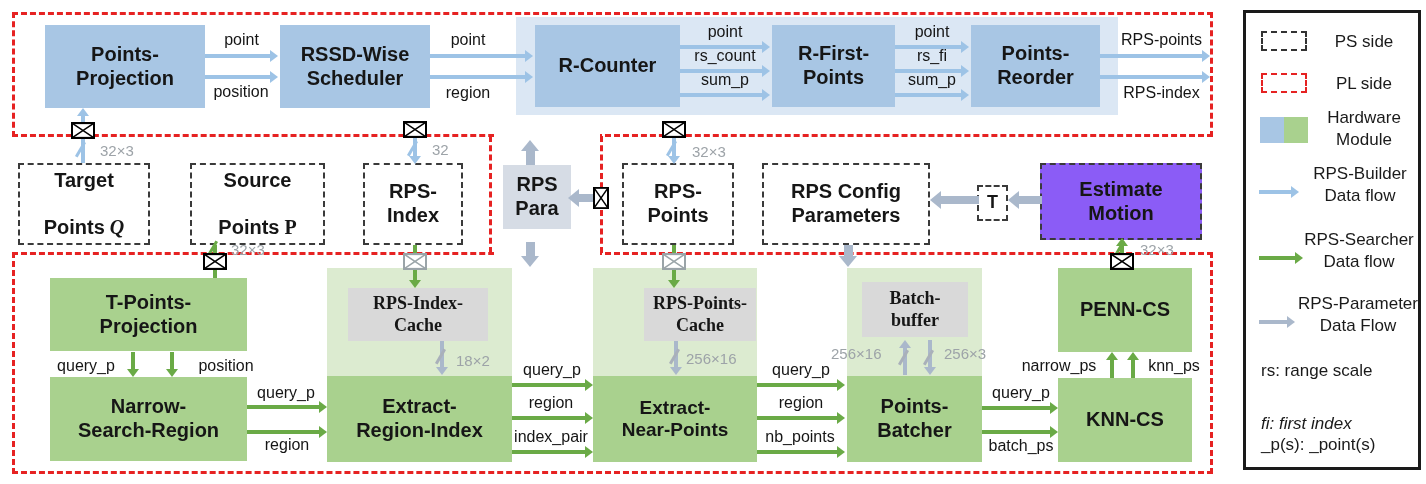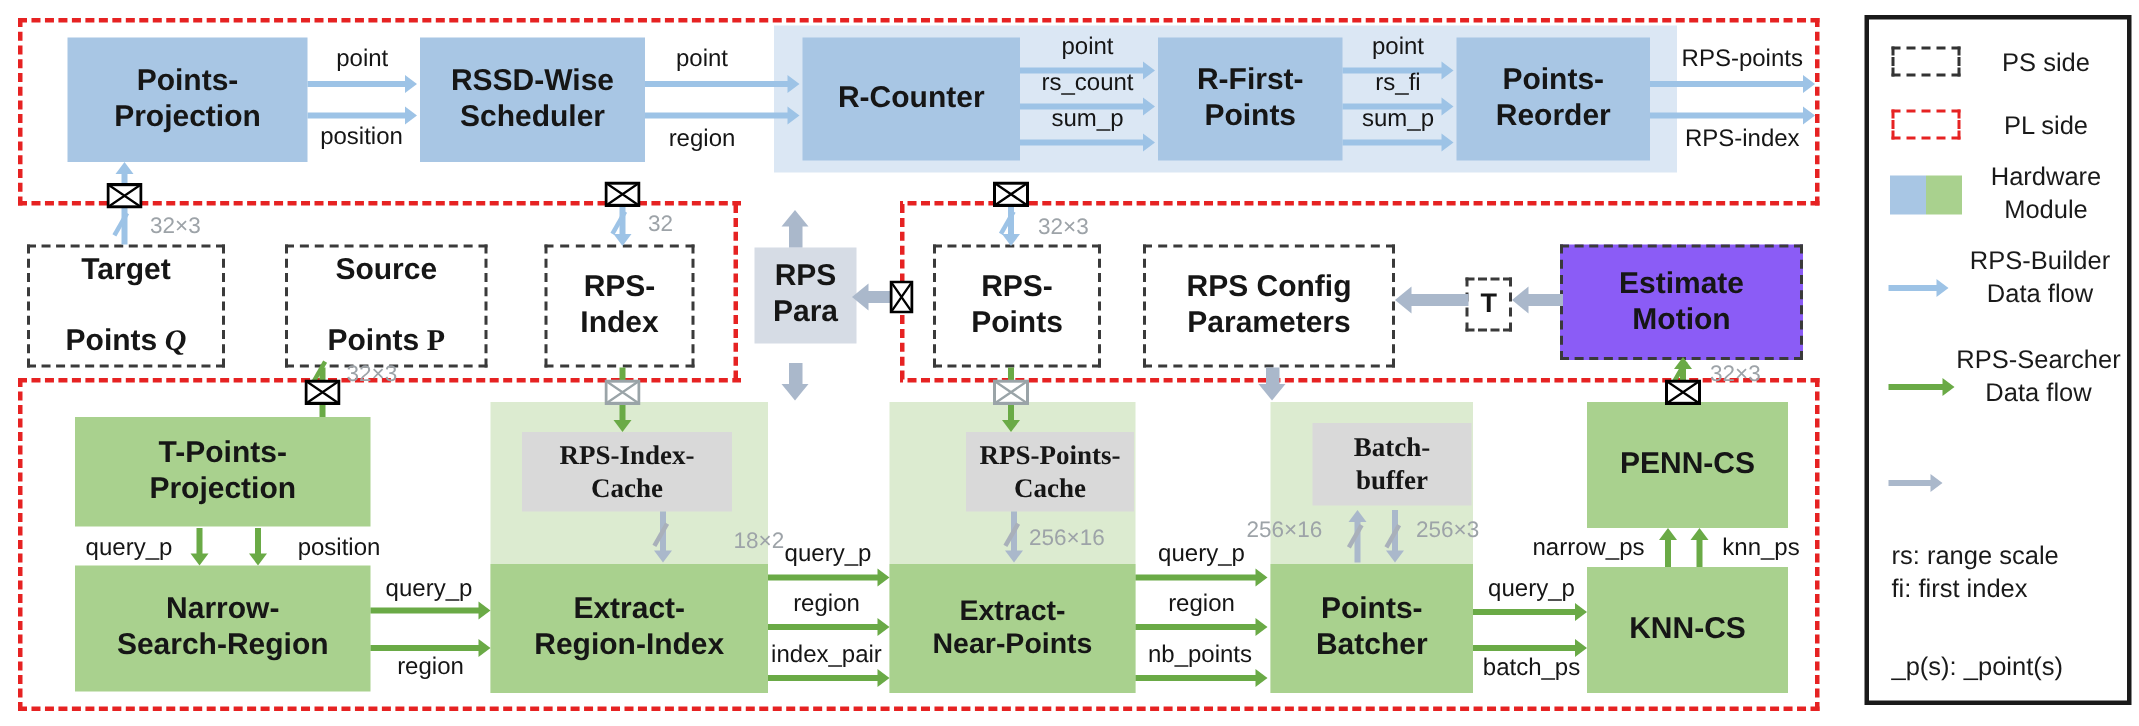--- a/index.html
+++ b/index.html
@@ -210,40 +210,40 @@
   <div class="box green-m" style="left:50px;top:377px;width:197px;height:84px;">Narrow-
 Search-Region</div>
   <div class="box gray-m" style="left:348px;top:288px;width:140px;height:53px;">RPS-Index-
 Cache</div>
   <div class="box green-m" style="left:327px;top:376px;width:185px;height:86px;">Extract-
 Region-Index</div>
   <div class="box gray-m" style="left:632px;top:288px;width:112px;height:53px;margin-left:12px;">RPS-Points-
 Cache</div>
   <div class="box green-m" style="left:593px;top:376px;width:164px;height:86px;font-size:19px;">Extract-
 Near-Points</div>
-  <div class="box gray-m" style="left:862px;top:282px;width:106px;height:55px;margin-left:13px;">Batch-
+  <div class="box gray-m" style="left:862px;top:282px;width:106px;height:55px;">Batch-
 buffer</div>
   <div class="box green-m" style="left:847px;top:376px;width:135px;height:86px;">Points-
 Batcher</div>
   <div class="box green-m" style="left:1058px;top:378px;width:134px;height:84px;">KNN-CS</div>
   <div class="box green-m" style="left:1058px;top:268px;width:134px;height:84px;">PENN-CS</div>
 
   <div class="arr arr-d green" style="left:125px;top:352px;width:16px;height:25px;"></div>
   <div class="arr arr-d green" style="left:164px;top:352px;width:16px;height:25px;"></div>
   <div class="sig" style="left:50px;top:357px;width:72px;">query_p</div>
   <div class="sig" style="left:184px;top:357px;width:84px;">position</div>
 
   <div class="arr arr-r green" style="left:247px;top:401px;width:80px;height:12px;"></div>
   <div class="arr arr-r green" style="left:247px;top:426px;width:80px;height:12px;"></div>
   <div class="sig" style="left:248px;top:384px;width:76px;">query_p</div>
   <div class="sig" style="left:252px;top:436px;width:70px;">region</div>
 
   <div class="arr arr-d grayc" style="left:434px;top:341px;width:16px;height:34px;"></div>
   <div class="slash sl-gray" style="left:439px;top:348px;"></div>
-  <div class="wl" style="left:456px;top:352px;margin-left:33px;">18×2</div>
+  <div class="wl" style="left:456px;top:352px;">18×2</div>
 
   <div class="arr arr-d grayc" style="left:668px;top:341px;width:16px;height:34px;"></div>
   <div class="slash sl-gray" style="left:673px;top:348px;"></div>
   <div class="wl" style="left:686px;top:350px;">256×16</div>
 
   <div class="arr arr-u grayc" style="left:897px;top:340px;width:16px;height:35px;"></div>
   <div class="arr arr-d grayc" style="left:922px;top:340px;width:16px;height:35px;"></div>
   <div class="slash sl-gray" style="left:902px;top:349px;"></div>
   <div class="slash sl-gray" style="left:927px;top:349px;"></div>
   <div class="wl" style="left:831px;top:345px;">256×16</div>
@@ -289,18 +289,20 @@
 
     <div class="arr arr-r blue" style="left:13px;top:172px;width:40px;height:14px;"></div>
     <div class="leg-label" style="left:58px;top:150px;width:112px;">RPS-Builder
 Data flow</div>
 
     <div class="arr arr-r green" style="left:13px;top:238px;width:44px;height:14px;"></div>
     <div class="leg-label" style="left:54px;top:216px;width:118px;">RPS-Searcher
 Data flow</div>
 
     <div class="arr arr-r grayc thick" style="left:13px;top:300px;width:36px;height:18px;"></div>
+    <div class="leg-label" style="left:50px;top:280px;width:124px;">RPS-Parameter
+Data Flow</div>
 
     <div class="abbr" style="left:15px;top:348px;">rs: range scale</div>
-    <div class="abbr" style="left:15px;top:370px;">fi: first index</div>
+    <div class="abbr" style="left:15px;top:401px;font-style:italic;">fi: first index</div>
     <div class="abbr" style="left:15px;top:422px;">_p(s): _point(s)</div>
   </div>
 </div>
 
 </body></html>

